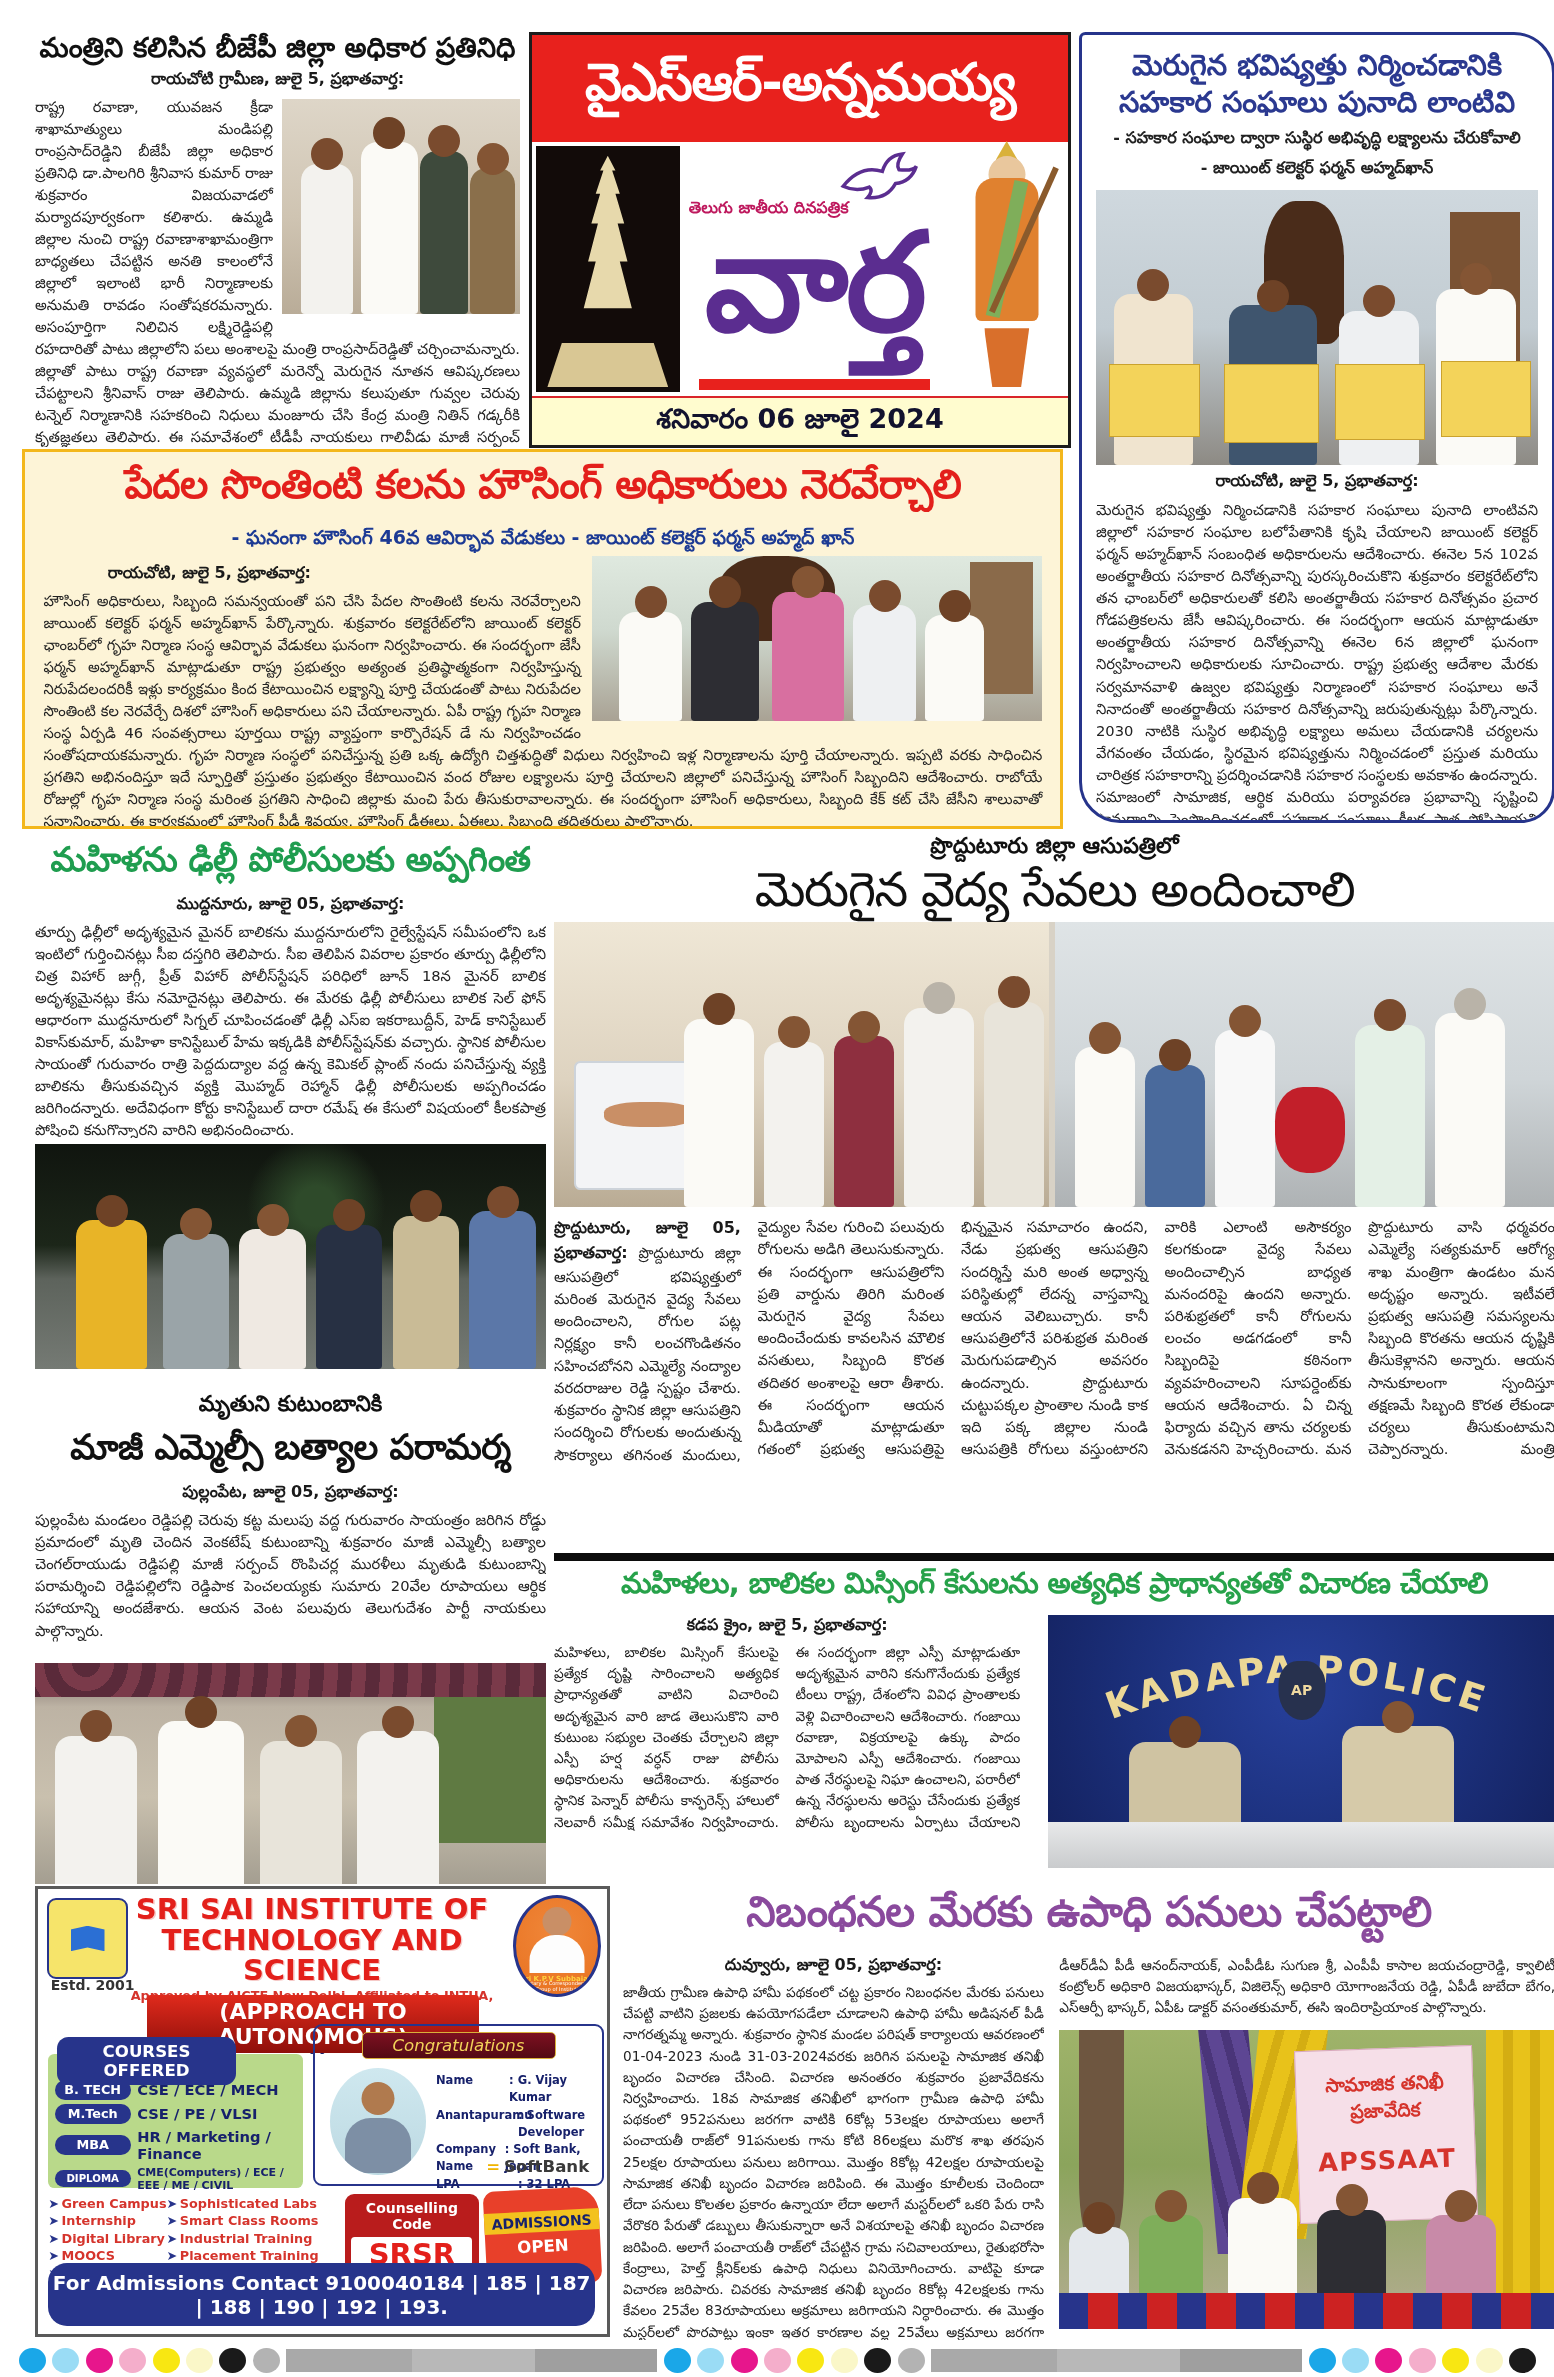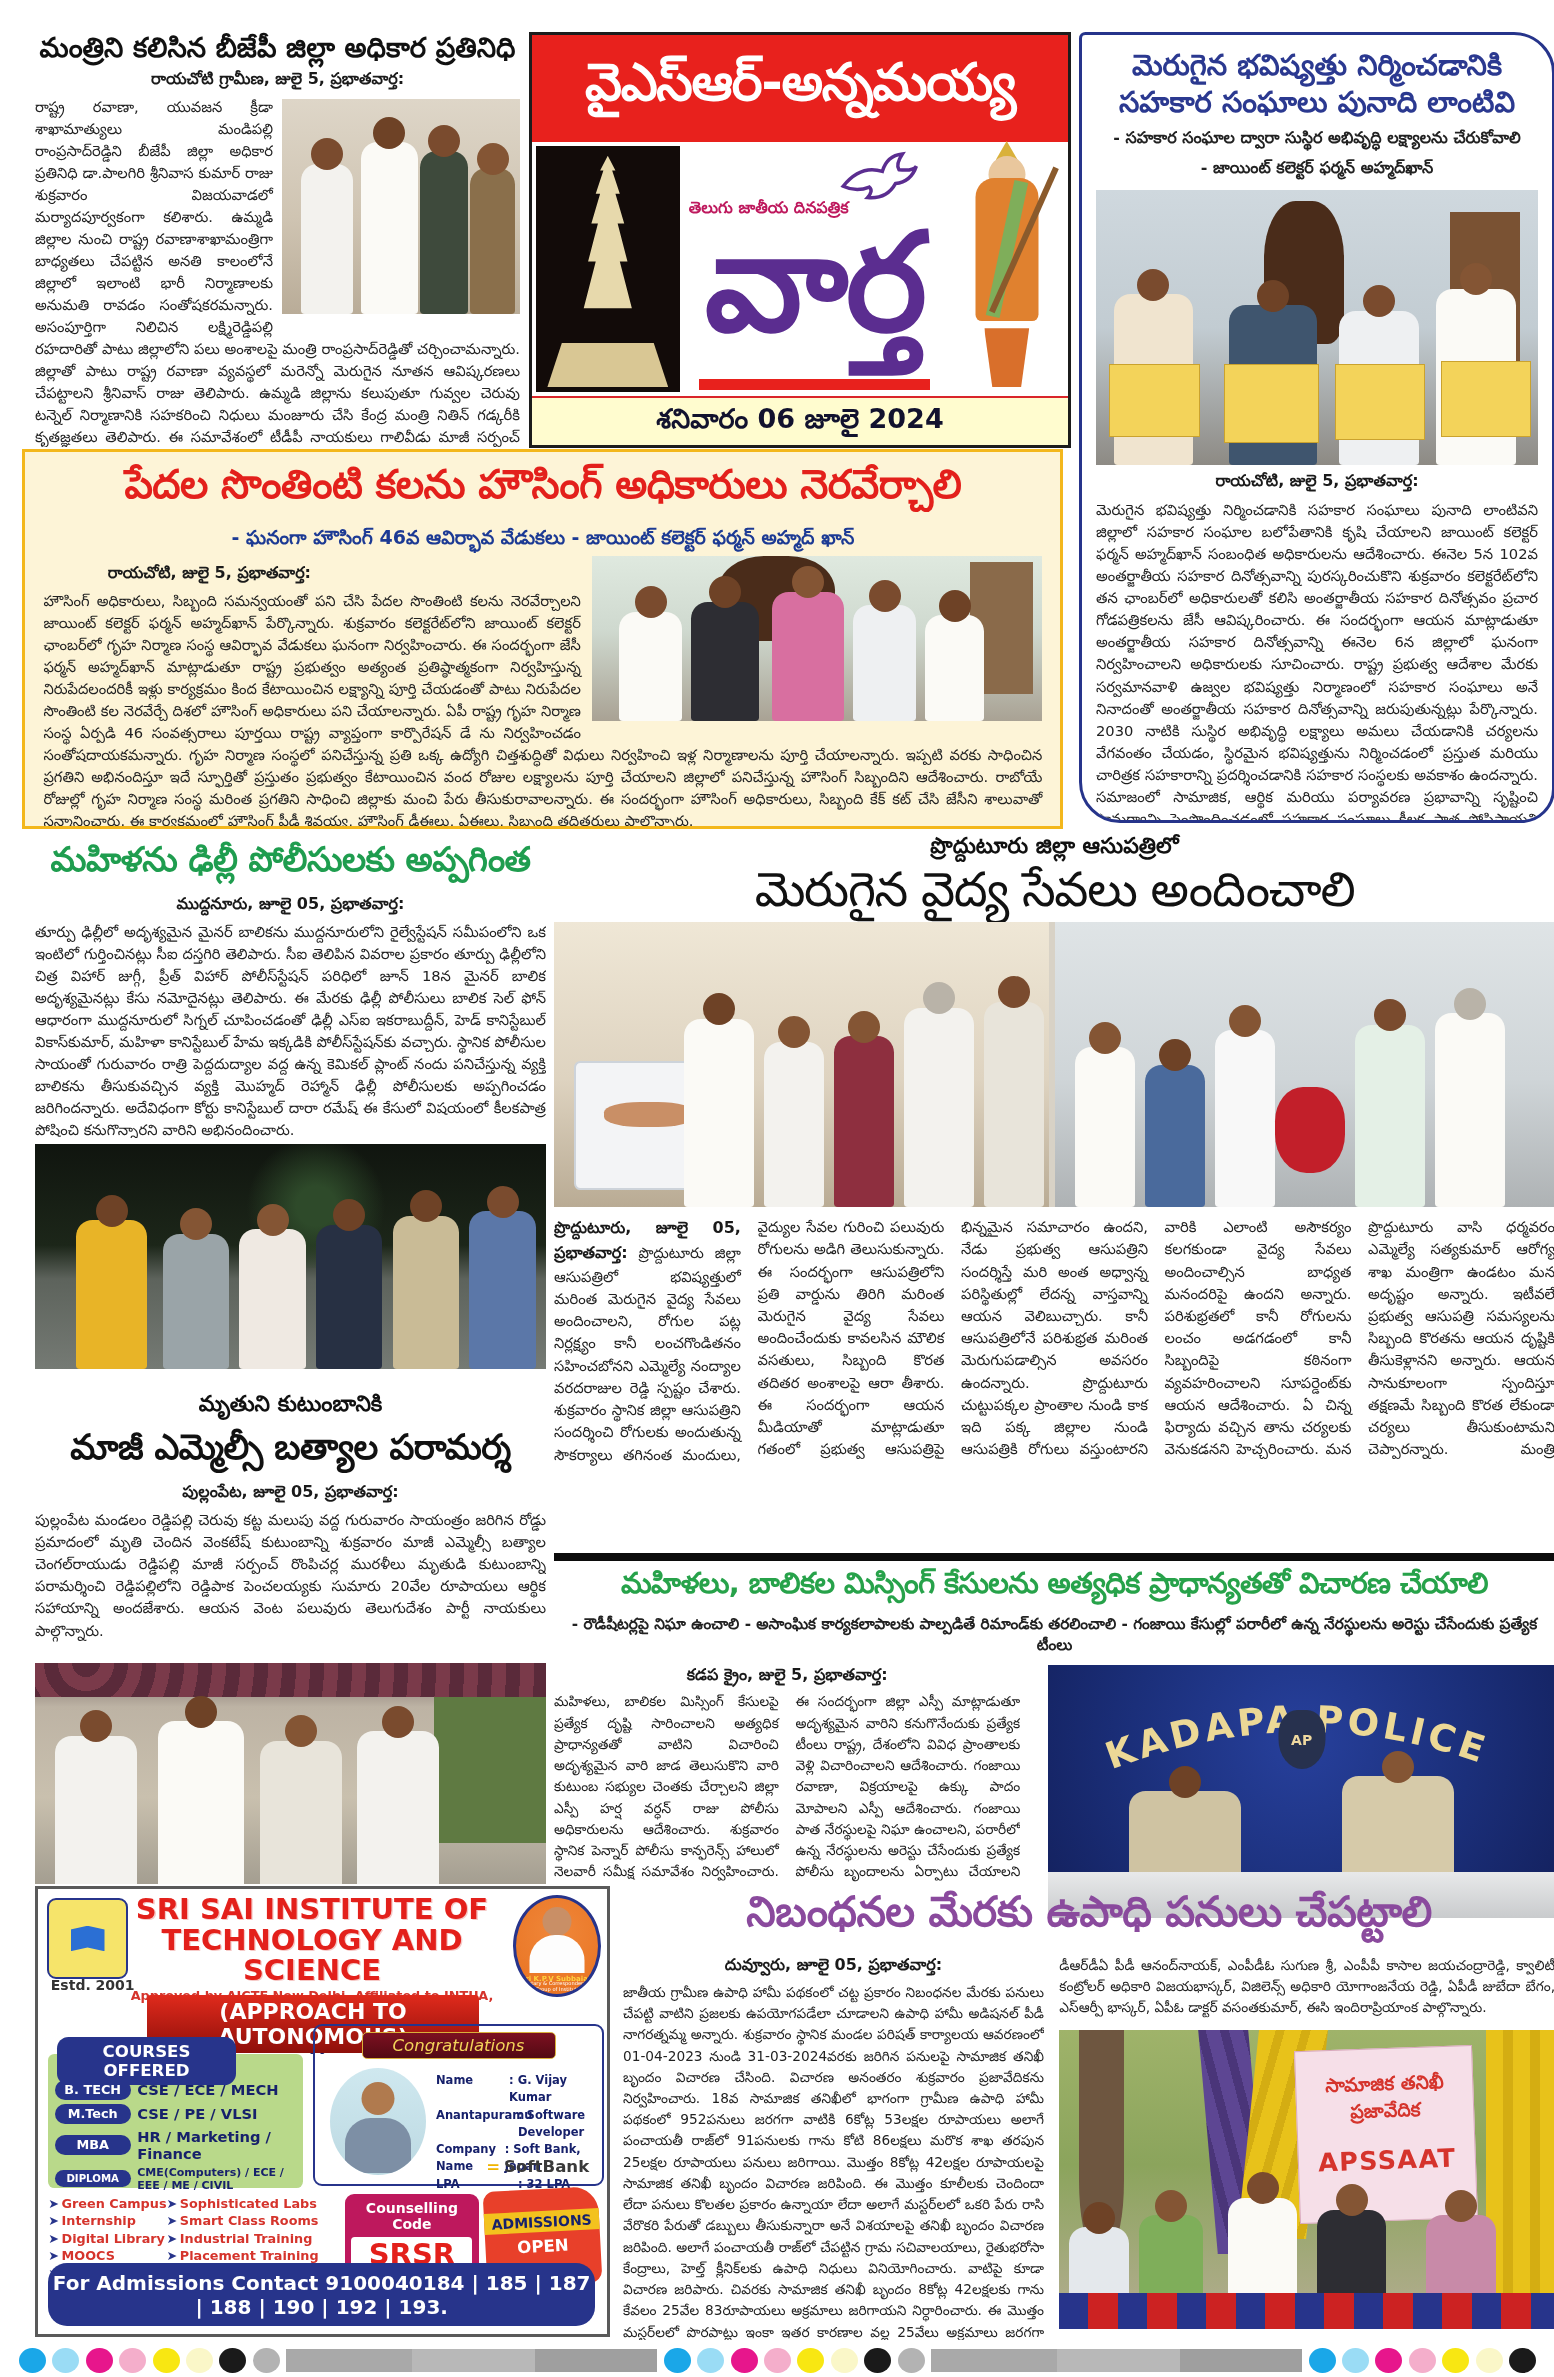--- a/index.html
+++ b/index.html
@@ -110,21 +110,21 @@
   #congrats{position:absolute;left:275px;top:135px;width:287px;height:158px;border:2.6px solid #27348b;border-radius:9px;}
   #congrats .ribbon{position:absolute;left:50%;top:6.4px;transform:translateX(-50%);width:192px;background:linear-gradient(180deg,#7d1020,#530a14);border:1.9px solid #d9b13a;color:#f3d35a;font-style:italic;font-size:16.6px;text-align:center;padding:2.6px 0;border-radius:5.1px;}
   #congrats .stu{position:absolute;left:15.3px;top:42px;width:96px;height:107px;border-radius:50%;background:linear-gradient(180deg,#cfe8ef 0%,#bcd9e2 100%);overflow:hidden;}
   #congrats .stu .sh{position:absolute;left:50%;top:14px;transform:translateX(-50%);width:33px;height:33px;border-radius:50%;background:#b07a4e;}
   #congrats .stu .sb{position:absolute;left:50%;top:50px;transform:translateX(-50%);width:66px;height:55px;border-radius:25.5px 25.5px 0 0;background:#7d8fa5;}
   #congrats .det{position:absolute;left:121px;top:46px;font-size:11.5px;font-weight:bold;color:#17216b;line-height:1.5;}
   #congrats .det .row{display:flex;}
   #congrats .det .lab{width:82px;}
   #congrats .sbk{position:absolute;right:12.8px;bottom:7.7px;font-size:16.6px;color:#3a3a3a;font-weight:bold;}
   #congrats .sbk .eq{color:#f0b400;font-weight:bold;margin-right:3.8px;}
-  #ad-couns{position:absolute;left:307px;top:305px;width:121px;background:#be185d;border-radius:9px;text-align:center;padding:6.4px;}
+  #ad-couns{position:absolute;left:307px;top:305px;width:121px;background:#b91c1c;border-radius:9px;text-align:center;padding:6.4px;}
   #ad-couns .cl{color:#fff;font-size:14px;font-weight:bold;}
   #ad-couns .code{margin-top:5.1px;background:#fff;border-radius:3.8px;font-size:29px;font-weight:bold;color:#e3201b;}
   #ad-adm{position:absolute;left:447px;top:300px;width:115px;height:96px;background:#e8402a;border-radius:11.5px 25.5px 11.5px 25.5px;transform:rotate(-3deg);}
   #ad-adm .a1{margin-top:22px;background:#f3c21e;color:#17216b;font-size:14px;font-weight:bold;text-align:center;padding:2.6px 0;}
   #ad-adm .a2{color:#fff;font-size:16.6px;font-weight:bold;text-align:center;margin-top:5.1px;}
   #ad-contact{position:absolute;left:10.2px;bottom:7.7px;width:547px;background:#27348b;border-radius:19px;color:#fff;font-size:20px;font-weight:bold;text-align:center;padding:7.7px 0;}
   
   #art-upadhi{position:absolute;left:623px;top:1887px;width:932px;height:450px;}
   #art-upadhi .hl{font-size:42px;font-weight:bold;color:#8a4a9d;letter-spacing:-0.6px;}
   #upadhi-flex{display:flex;gap:15.3px;margin-top:9px;}
@@ -289,21 +289,20 @@
     </div>
     <div class="med-cols just">
       <span class="dateline">ప్రొద్దుటూరు, జూలై 05, ప్రభాతవార్త:</span>
       <span class="body-txt">ప్రొద్దుటూరు జిల్లా ఆసుపత్రిలో భవిష్యత్తులో మరింత మెరుగైన వైద్య సేవలు అందించాలని, రోగుల పట్ల నిర్లక్ష్యం కానీ లంచగొండితనం సహించబోనని ఎమ్మెల్యే నంద్యాల వరదరాజుల రెడ్డి స్పష్టం చేశారు. శుక్రవారం స్థానిక జిల్లా ఆసుపత్రిని సందర్శించి రోగులకు అందుతున్న సౌకర్యాలు తగినంత మందులు, వైద్యుల సేవల గురించి పలువురు రోగులను అడిగి తెలుసుకున్నారు. ఈ సందర్భంగా ఆసుపత్రిలోని ప్రతి వార్డును తిరిగి మరింత మెరుగైన వైద్య సేవలు అందించేందుకు కావలసిన మౌలిక వసతులు, సిబ్బంది కొరత తదితర అంశాలపై ఆరా తీశారు. ఈ సందర్భంగా ఆయన మీడియాతో మాట్లాడుతూ గతంలో ప్రభుత్వ ఆసుపత్రిపై భిన్నమైన సమాచారం ఉందని, నేడు ప్రభుత్వ ఆసుపత్రిని సందర్శిస్తే మరి అంత అధ్వాన్న పరిస్థితుల్లో లేదన్న వాస్తవాన్ని ఆయన వెలిబుచ్చారు. కానీ ఆసుపత్రిలోనే పరిశుభ్రత మరింత మెరుగుపడాల్సిన అవసరం ఉందన్నారు. ప్రొద్దుటూరు చుట్టుపక్కల ప్రాంతాల నుండి కాక ఇది పక్క జిల్లాల నుండి ఆసుపత్రికి రోగులు వస్తుంటారని వారికి ఎలాంటి అసౌకర్యం కలగకుండా వైద్య సేవలు అందించాల్సిన బాధ్యత మనందరిపై ఉందని అన్నారు. పరిశుభ్రతలో కానీ రోగులను లంచం అడగడంలో కానీ సిబ్బందిపై కఠినంగా వ్యవహరించాలని సూపర్డెంట్‌కు ఆయన ఆదేశించారు. ఏ చిన్న ఫిర్యాదు వచ్చిన తాను చర్యలకు వెనుకడనని హెచ్చరించారు. మన ప్రొద్దుటూరు వాసి ధర్మవరం ఎమ్మెల్యే సత్యకుమార్ ఆరోగ్య శాఖ మంత్రిగా ఉండటం మన అదృష్టం అన్నారు. ఇటీవలే ప్రభుత్వ ఆసుపత్రి సమస్యలను సిబ్బంది కొరతను ఆయన దృష్టికి తీసుకెళ్లానని అన్నారు. ఆయన సానుకూలంగా స్పందిస్తూ తక్షణమే సిబ్బంది కొరత లేకుండా చర్యలు తీసుకుంటామని చెప్పారన్నారు. మంత్రి ప్రొద్దుటూరు పర్యటనకు వచ్చినప్పుడు ప్రభుత్వ ఆసుపత్రిని సందర్శింపజేసి సమస్యలను ఆయన దృష్టికి తీసుకెళ్తామని తెలిపారు. ముఖ్యమంత్రి నారా చంద్రబాబు ప్రొద్దుటూరు పర్యటకు వచ్చినప్పుడు మెడికల్ కళాశాల మంజూరు చేయాలని కోరనని తెలిపారు. చంద్రబాబు సానుకూలంగా స్పందించి తప్పకుండా మెడికల్ కళాశాలల మంజూరు చేయిస్తారని హామీ ఇచ్చినట్లు తెలిపారు. ఏదిఏమైనా తెలుగుదేశం పార్టీ పాలనలో జిల్లా ప్రభుత్వ ఆసుపత్రి మరింత మెరుగైన వైద్య సేవలు అందించేందుకు కృషి చేస్తానని ఆయన పేర్కొన్నారు. ఈ కార్యక్రమంలో ఆసుపత్రి సూపరిండెంట్ ఆనంద్‌కుమార్ మరియు సిబ్బంది పాల్గొన్నారు.</span>
     </div>
   </div>
 
   <div id="rule-police"></div>
   <div id="art-police">
     <div class="hl ctr">మహిళలు, బాలికల మిస్సింగ్ కేసులను అత్యధిక ప్రాధాన్యతతో విచారణ చేయాలి</div>
-    <div class="subpts ctr">- రౌడీషీటర్లపై నిఘా ఉంచాలి    - అసాంఘిక కార్యకలాపాలకు పాల్పడితే రిమాండ్‌కు తరలించాలి    - గంజాయి కేసుల్లో పరారీలో ఉన్న నేరస్థులను అరెస్టు చేసేందుకు ప్రత్యేక టీంలు</div>
     <div id="police-flex">
       <div id="police-txt">
         <div class="dateline ctr" style="margin-bottom:3.8px;">కడప క్రైం, జులై 5, ప్రభాతవార్త:</div>
         <div class="cols2 just">మహిళలు, బాలికల మిస్సింగ్ కేసులపై ప్రత్యేక దృష్టి సారించాలని అత్యధిక ప్రాధాన్యతతో వాటిని విచారించి అదృశ్యమైన వారి జాడ తెలుసుకొని వారి కుటుంబ సభ్యుల చెంతకు చేర్చాలని జిల్లా ఎస్పీ హర్ష వర్ధన్ రాజు పోలీసు అధికారులను ఆదేశించారు. శుక్రవారం స్థానిక పెన్నార్ పోలీసు కాన్ఫరెన్స్ హాలులో నెలవారీ సమీక్ష సమావేశం నిర్వహించారు. ఈ సందర్భంగా జిల్లా ఎస్పీ మాట్లాడుతూ అదృశ్యమైన వారిని కనుగొనేందుకు ప్రత్యేక టీంలు రాష్ట్ర, దేశంలోని వివిధ ప్రాంతాలకు వెళ్లి విచారించాలని ఆదేశించారు. గంజాయి రవాణా, విక్రయాలపై ఉక్కు పాదం మోపాలని ఎస్పీ ఆదేశించారు. గంజాయి పాత నేరస్థులపై నిఘా ఉంచాలని, పరారీలో ఉన్న నేరస్థులను అరెస్టు చేసేందుకు ప్రత్యేక పోలీసు బృందాలను ఏర్పాటు చేయాలని తెలిపారు. అసాంఘిక కార్యకలాపాలకు పాల్పడే వారిని అరెస్టు చేసి రిమాండ్‌కు తరలించాలని ఆదేశించారు. ఎర్రచందనం అక్రమ రవాణా నిరోధానికి పకడ్బందీ చర్యలు చేపట్టడంతో పాటు నిఘా పెంచాలన్నారు. దొంగతనాల నిరోధానికి గస్తీ ముమ్మరం చేయాలని ఎస్పీ ఆదేశించారు. పెండింగ్‌లో ఉన్న బెయిలబుల్ వారెంట్లను అమలు చేసేందుకు చర్యలు వేగవంతం చేయాలన్నారు. సమావేశంలో అదనపు ఎస్పీ (అడ్మిన్) లోసారి సుధాకర్, జిల్లాలోని డీఎస్పీలు, సీఐలు, ఎస్ఐలు పాల్గొన్నారు.</div>
       </div>
       <div class="photo" id="police-photo">
         <svg viewBox="0 0 805 396" width="514" height="253">
           <path id="kp-arc" d="M 60 180 Q 402 30 745 180" fill="none"></path>
           <text fill="#ecd896" font-size="58" font-weight="bold" letter-spacing="6">
             <textPath href="#kp-arc" startOffset="6%">KADAPA POLICE</textPath>

